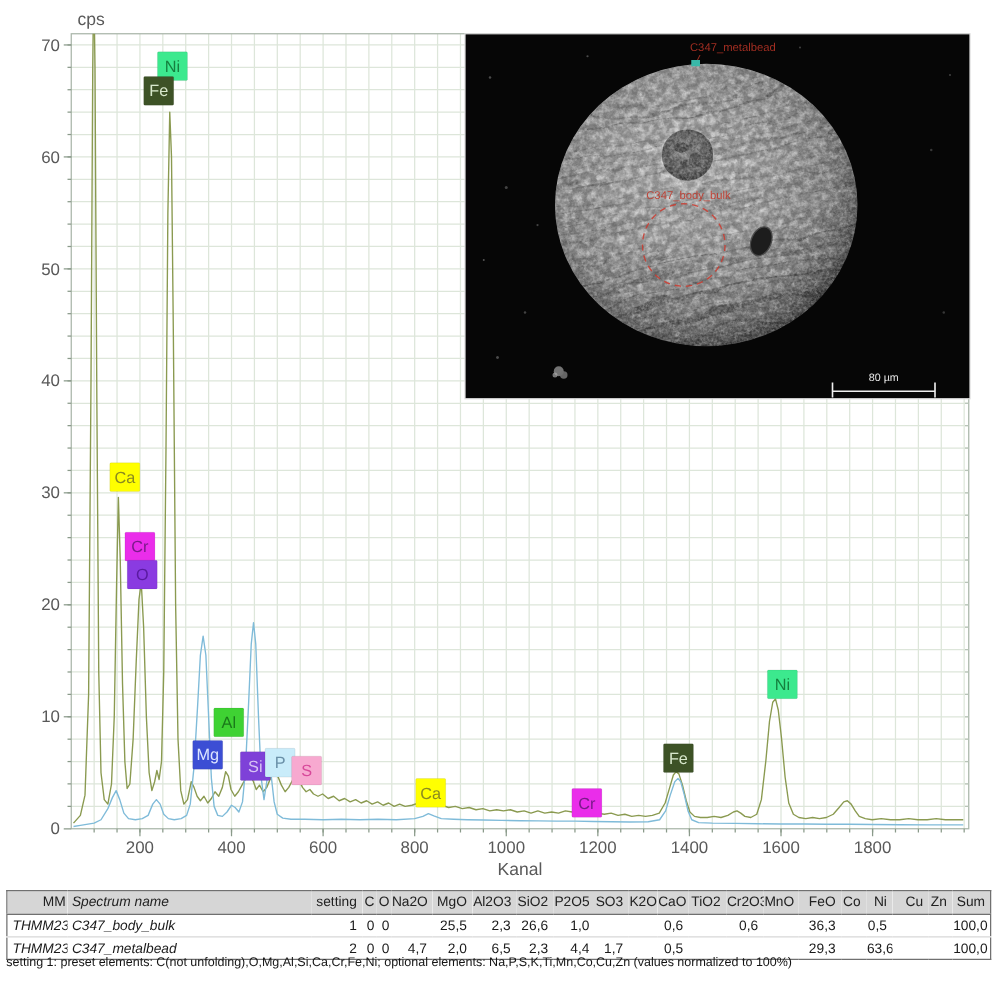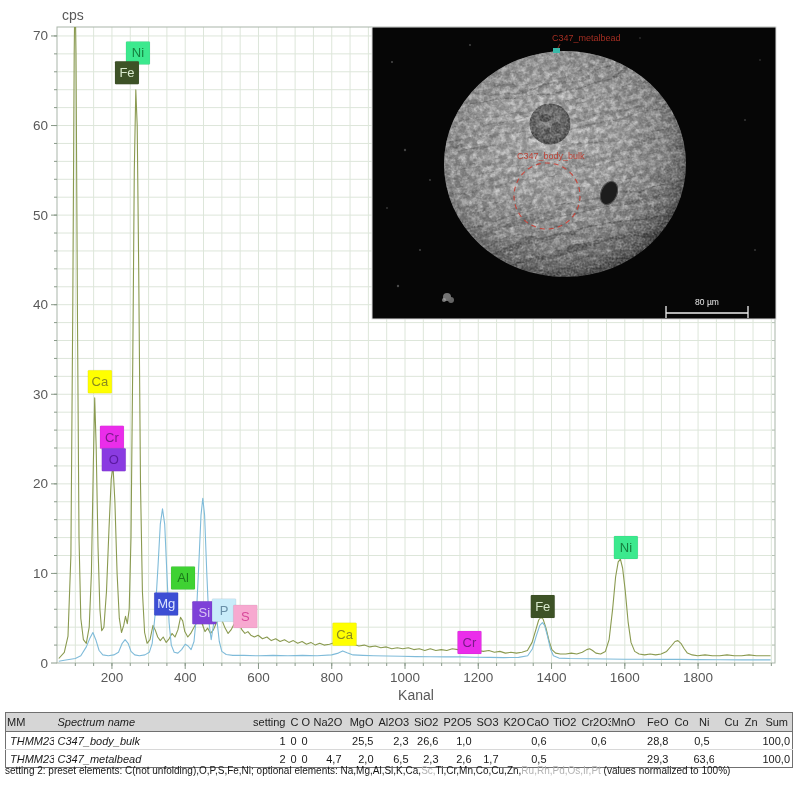--- a/index.html
+++ b/index.html
@@ -13,21 +13,21 @@
   .sem-label{font-size:9px;}
   .scalebar-text{font-size:8.5px;fill:#e8e8e8;}
   #spec-table{position:absolute;top:712px;left:5px;width:787px;border-collapse:collapse;
       table-layout:fixed;font-size:11px;color:#1a1a1a;border:1px solid #707070;}
   #spec-table th{background:#d6d6d6;font-weight:normal;height:16px;color:#222;
       border-bottom:1px solid #707070;overflow:hidden;white-space:nowrap;}
   #spec-table td{height:15px;overflow:hidden;white-space:nowrap;}
   #spec-table tr.datarow1 td{border-bottom:1px solid #d8d8d8;}
   .al{text-align:left;padding-left:4px;font-style:italic;}
   .ar{text-align:right;padding-right:4px;}
-  .ac{text-align:left;}
+  .ac{text-align:right;}
   #footnotes{position:absolute;top:763px;left:5px;width:792px;font-size:10px;
       line-height:15px;color:#141414;}
   .muted{color:#b3b3b3;}
 </style>
 </head>
 <body>
 
 <div class="page">
 
   <svg id="spectrum-svg" width="800" height="706" viewBox="0 0 800 706">
@@ -504,50 +504,50 @@
           <td class="ar">25,5</td>
           <td class="ar">2,3</td>
           <td class="ar">26,6</td>
           <td class="ar">1,0</td>
           <td class="ar"></td>
           <td class="ar"></td>
           <td class="ar">0,6</td>
           <td class="ar"></td>
           <td class="ar">0,6</td>
           <td class="ar"></td>
-          <td class="ar">28,8</td>
+          <td class="ar">36,3</td>
           <td class="ar"></td>
           <td class="ar">0,5</td>
           <td class="ar"></td>
           <td class="ar"></td>
           <td class="ar">100,0</td>
         </tr>
         <tr class="datarow2">
           <td class="al">THMM234</td>
           <td class="al">C347_metalbead</td>
           <td class="ar">2</td>
           <td class="ac">0</td>
           <td class="ac">0</td>
           <td class="ar">4,7</td>
           <td class="ar">2,0</td>
           <td class="ar">6,5</td>
           <td class="ar">2,3</td>
-          <td class="ar">2,6</td>
+          <td class="ar">4,4</td>
           <td class="ar">1,7</td>
           <td class="ar"></td>
           <td class="ar">0,5</td>
           <td class="ar"></td>
           <td class="ar"></td>
           <td class="ar"></td>
           <td class="ar">29,3</td>
           <td class="ar"></td>
           <td class="ar">63,6</td>
           <td class="ar"></td>
           <td class="ar"></td>
           <td class="ar">100,0</td>
         </tr>
       </tbody>
   </table>
 
   <div id="footnotes">
-      <div class="fn-line"><span>setting 2: preset elements: C(not unfolding),O,P,S,Fe,Ni; optional elements: Na,Mg,Al,Si,K,Ca,</span><span class="muted">Sc,</span><span>Ti,Cr,Mn,Co,Cu,Zn,</span><span class="muted">Ru,Rh,Pd,Os,Ir,Pt</span><span> (values normalized to 100%)</span></div>
+      <div class="fn-line"><span>setting 1: preset elements: C(not unfolding),O,Mg,Al,Si,Ca,Cr,Fe,Ni; optional elements: Na,P,S,K,Ti,Mn,Co,Cu,Zn (values normalized to 100%)</span></div>
     </div>
 </div>
 
 </body></html>

